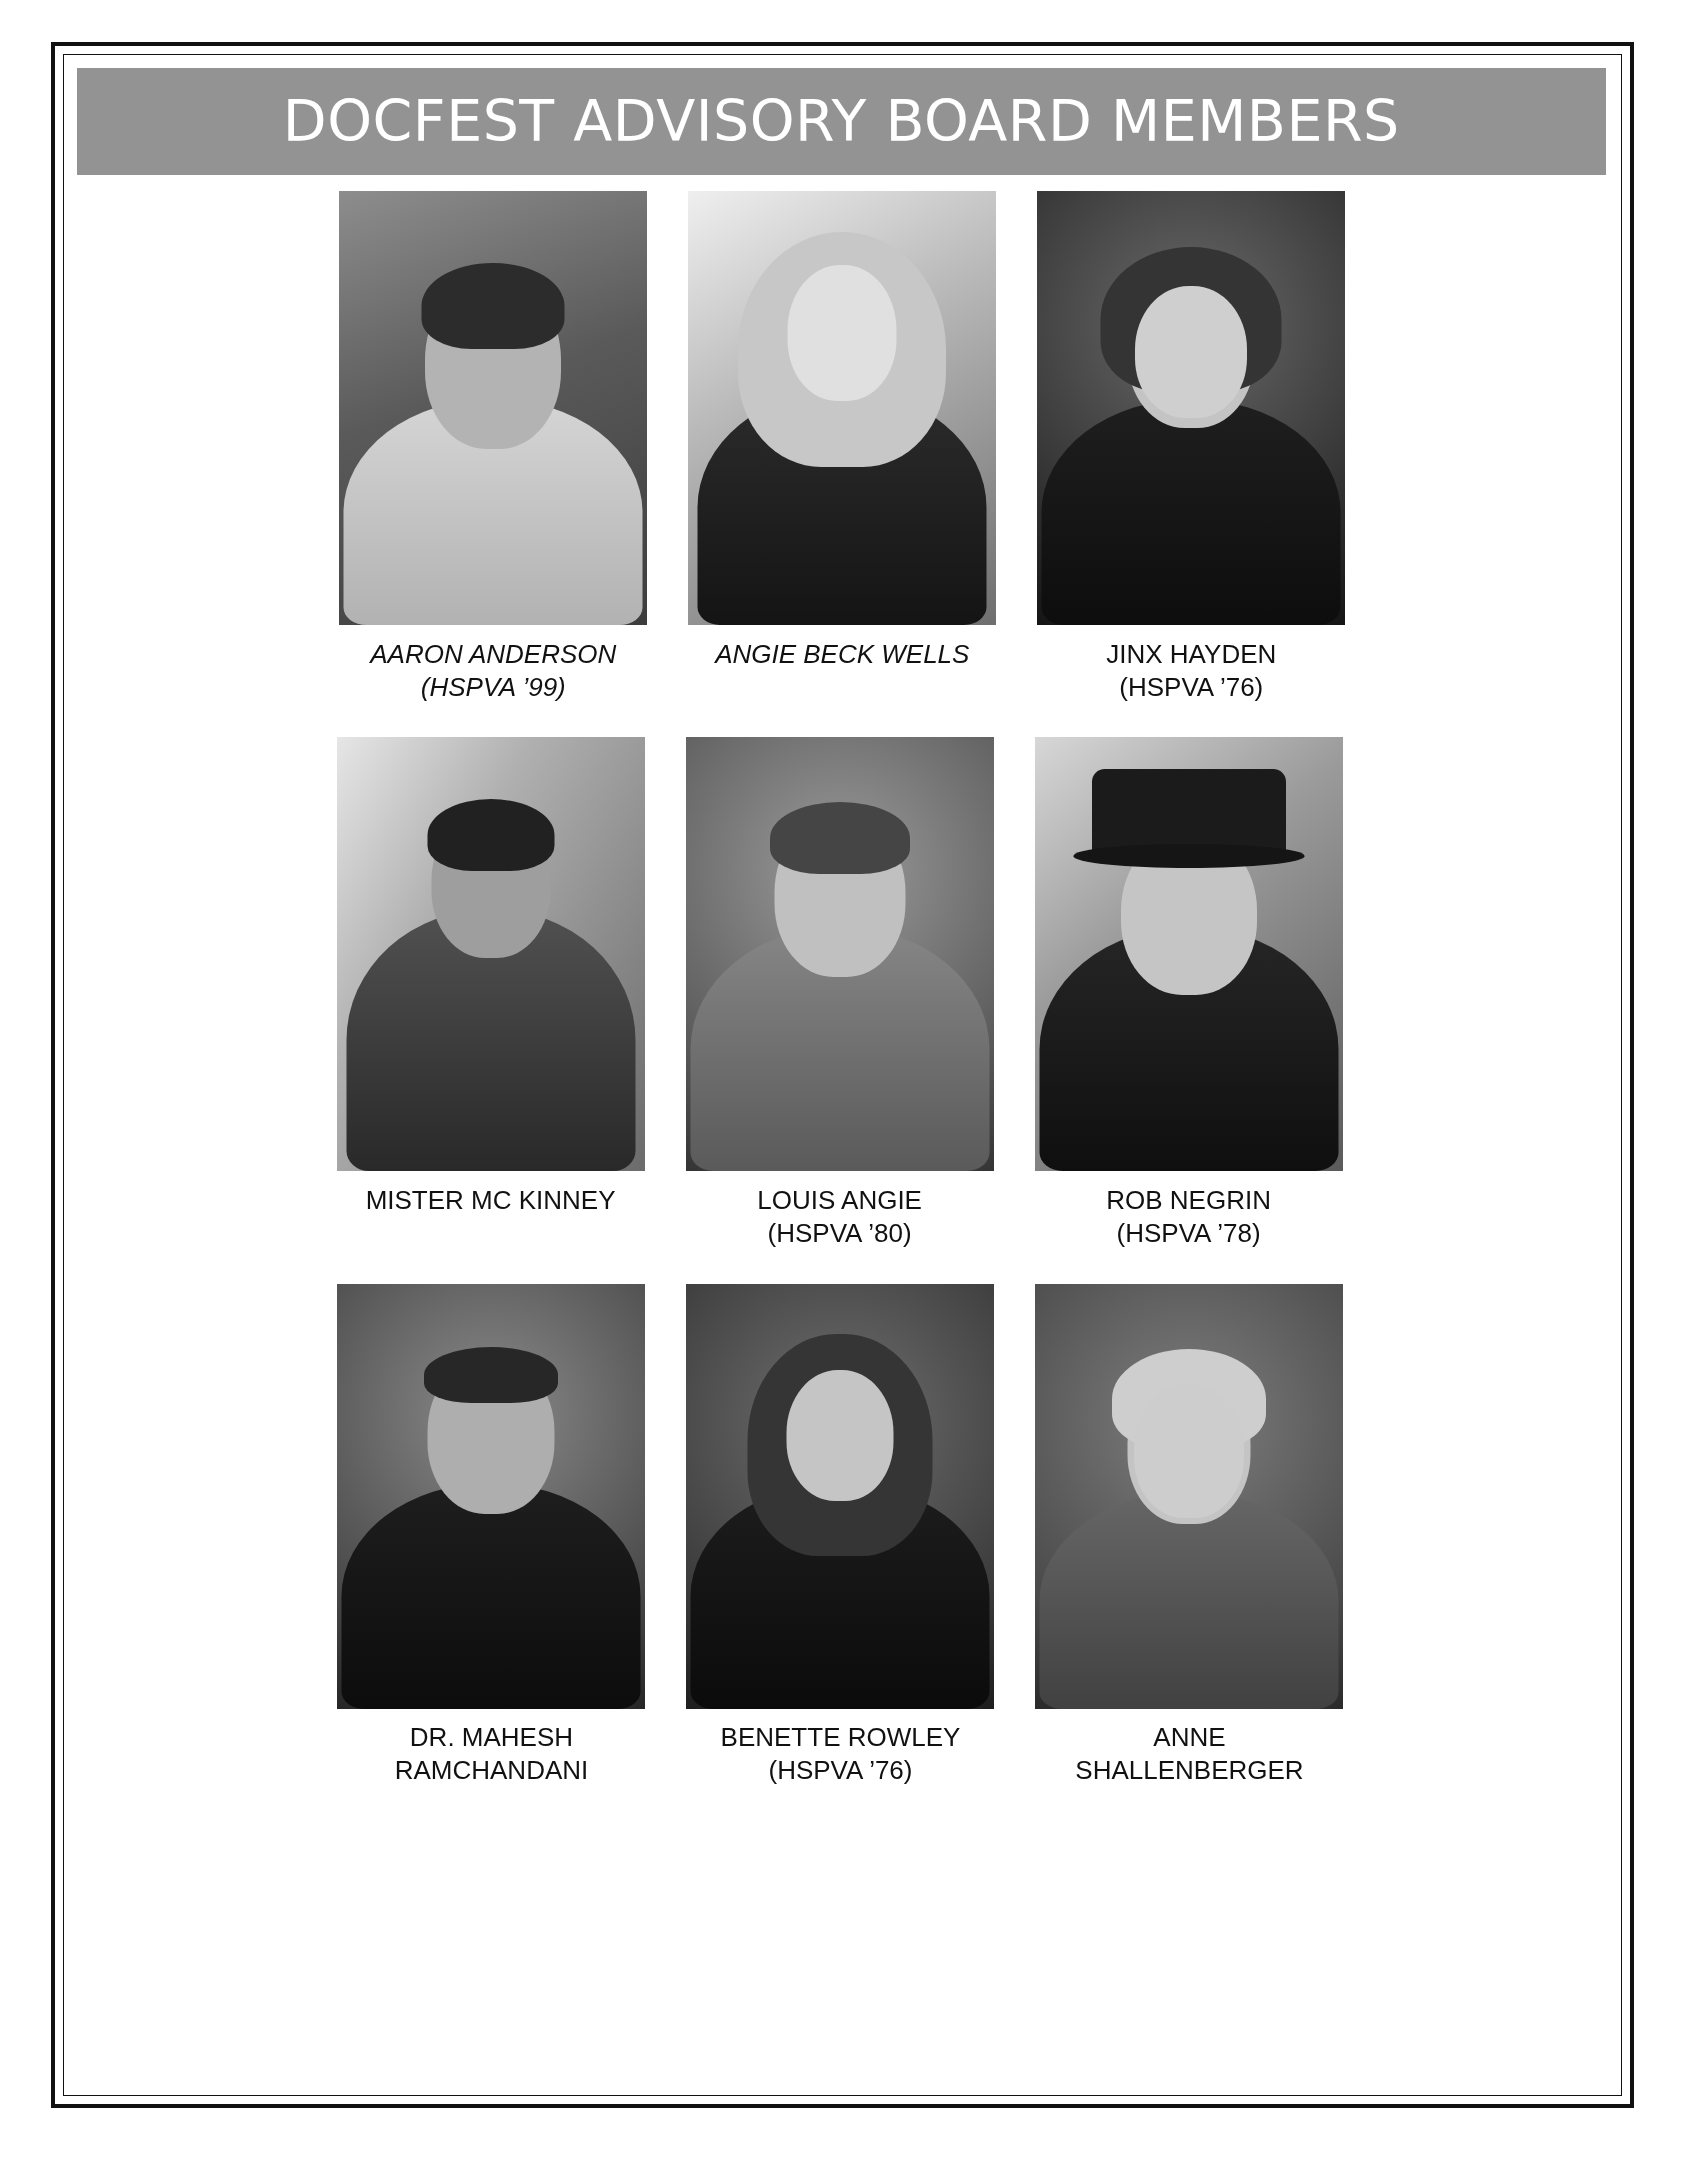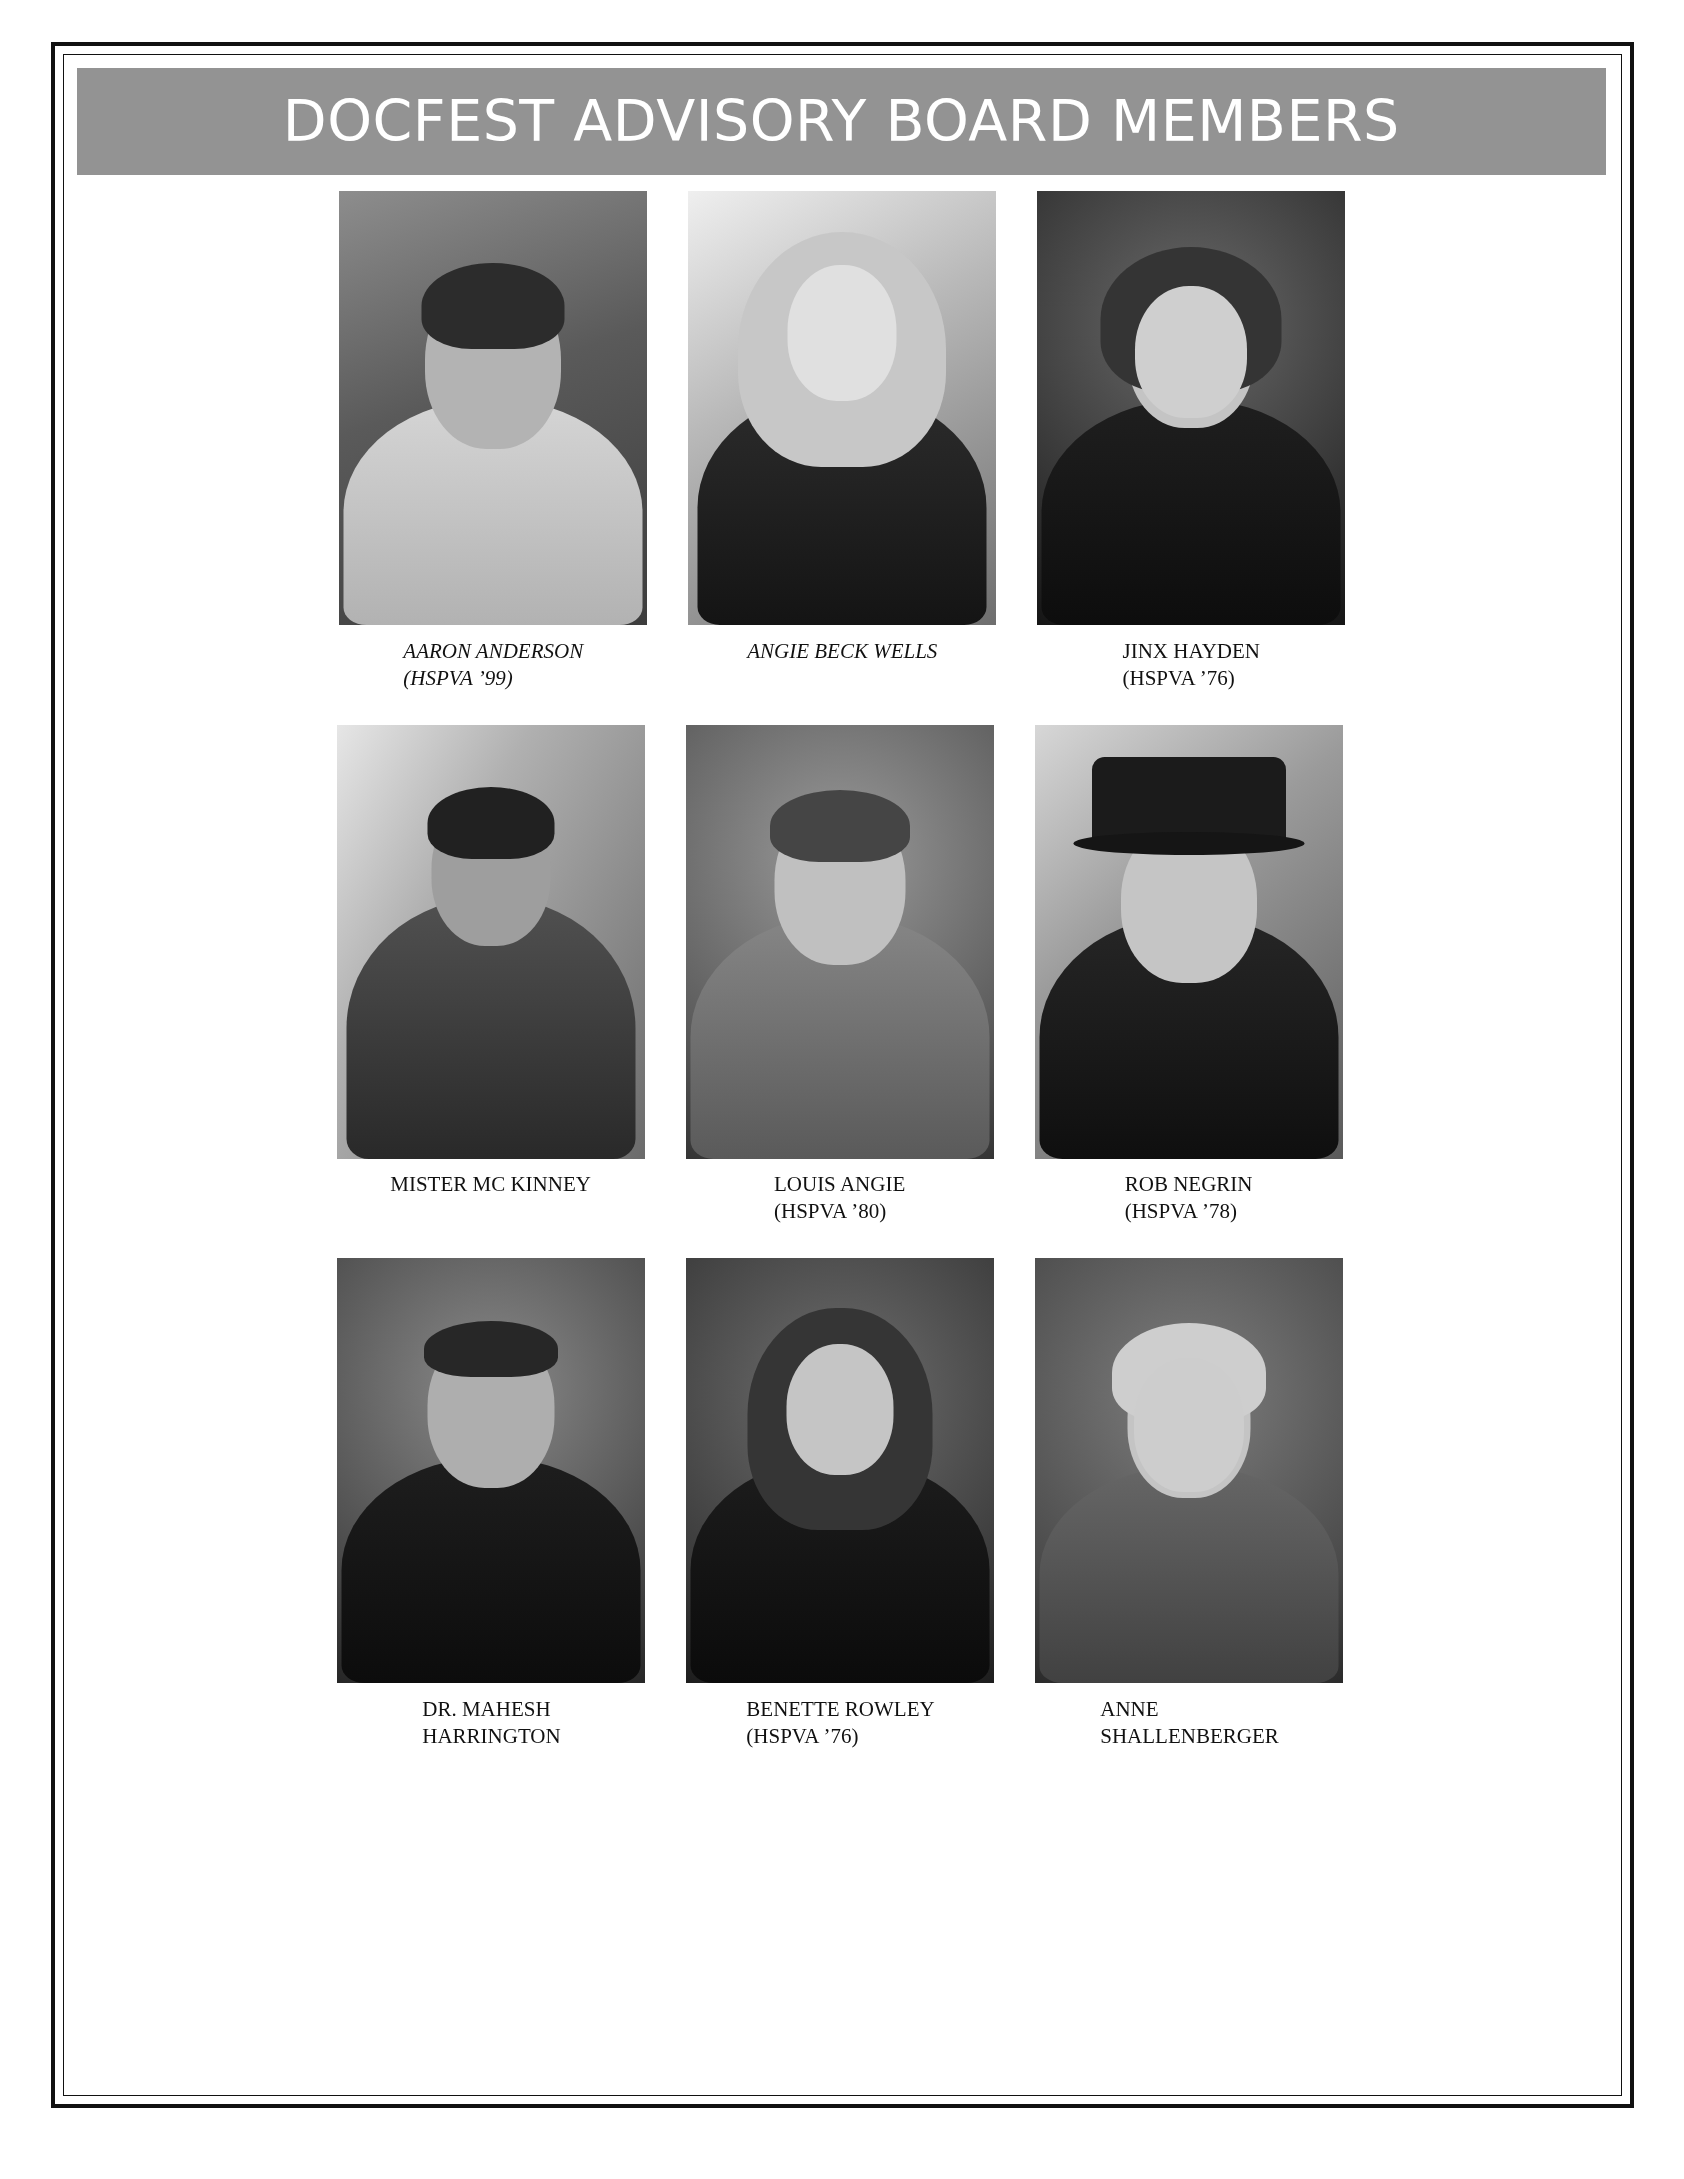--- a/index.html
+++ b/index.html
@@ -135,24 +135,25 @@
   }
   .photo .hat {
     position: absolute;
     left: 50%;
     transform: translateX(-50%);
     border-radius: 12.7px 12.7px 5.4px 5.4px;
   }
 
   .caption {
     margin-top: 12.7px;
-    font-size: 21px;
+    text-align: center;
+    font-size: 26px;
     line-height: 1.28;
     color: #111111;
-    font-family: Liberation Serif, serif;
+    font-family: Liberation Sans, sans-serif;
   }
   .caption .line { display: block; white-space: nowrap; }
   .caption.italic { font-style: italic; }
 
   
   .photo.h-tall { height: 434px; }
   .photo.h-mid  { height: 425px; }
 </style>
 </head>
 <body>
@@ -263,21 +264,21 @@
 
             <div class="member">
               <div class="photo h-mid">
                 <div class="sky" style="background:radial-gradient(circle at 50% 30%,#8a8a8a 0%,#4d4d4d 65%,#262626 100%);"></div>
                 <div class="torso" style="width:299px;height:226px;bottom:0;background:linear-gradient(180deg,#1e1e1e,#0c0c0c);"></div>
                 <div class="head" style="width:127px;height:158px;top:72px;background:#b8ad9c;"></div>
                 <div class="hair" style="width:134px;height:56px;top:63px;background:#2a2724;"></div>
               </div>
               <div class="caption">
                 <span class="line">DR. MAHESH</span>
-                <span class="line">HARRINGTON</span>
+                <span class="line">RAMCHANDANI</span>
               </div>
             </div>
 
             <div class="member">
               <div class="photo h-mid">
                 <div class="sky" style="background:radial-gradient(circle at 50% 32%,#6f6f6f 0%,#3a3a3a 70%,#1d1d1d 100%);"></div>
                 <div class="torso" style="width:299px;height:226px;bottom:0;background:linear-gradient(180deg,#1d1d1d,#0b0b0b);"></div>
                 <div class="head" style="width:119px;height:152px;top:77px;background:#c8bdae;"></div>
                 <div class="hair" style="width:185px;height:222px;top:50px;border-radius:48% 48% 38% 38%;background:#3b342d;"></div>
                 <div class="head" style="width:107px;height:131px;top:86px;background:#cfc4b4;"></div>

